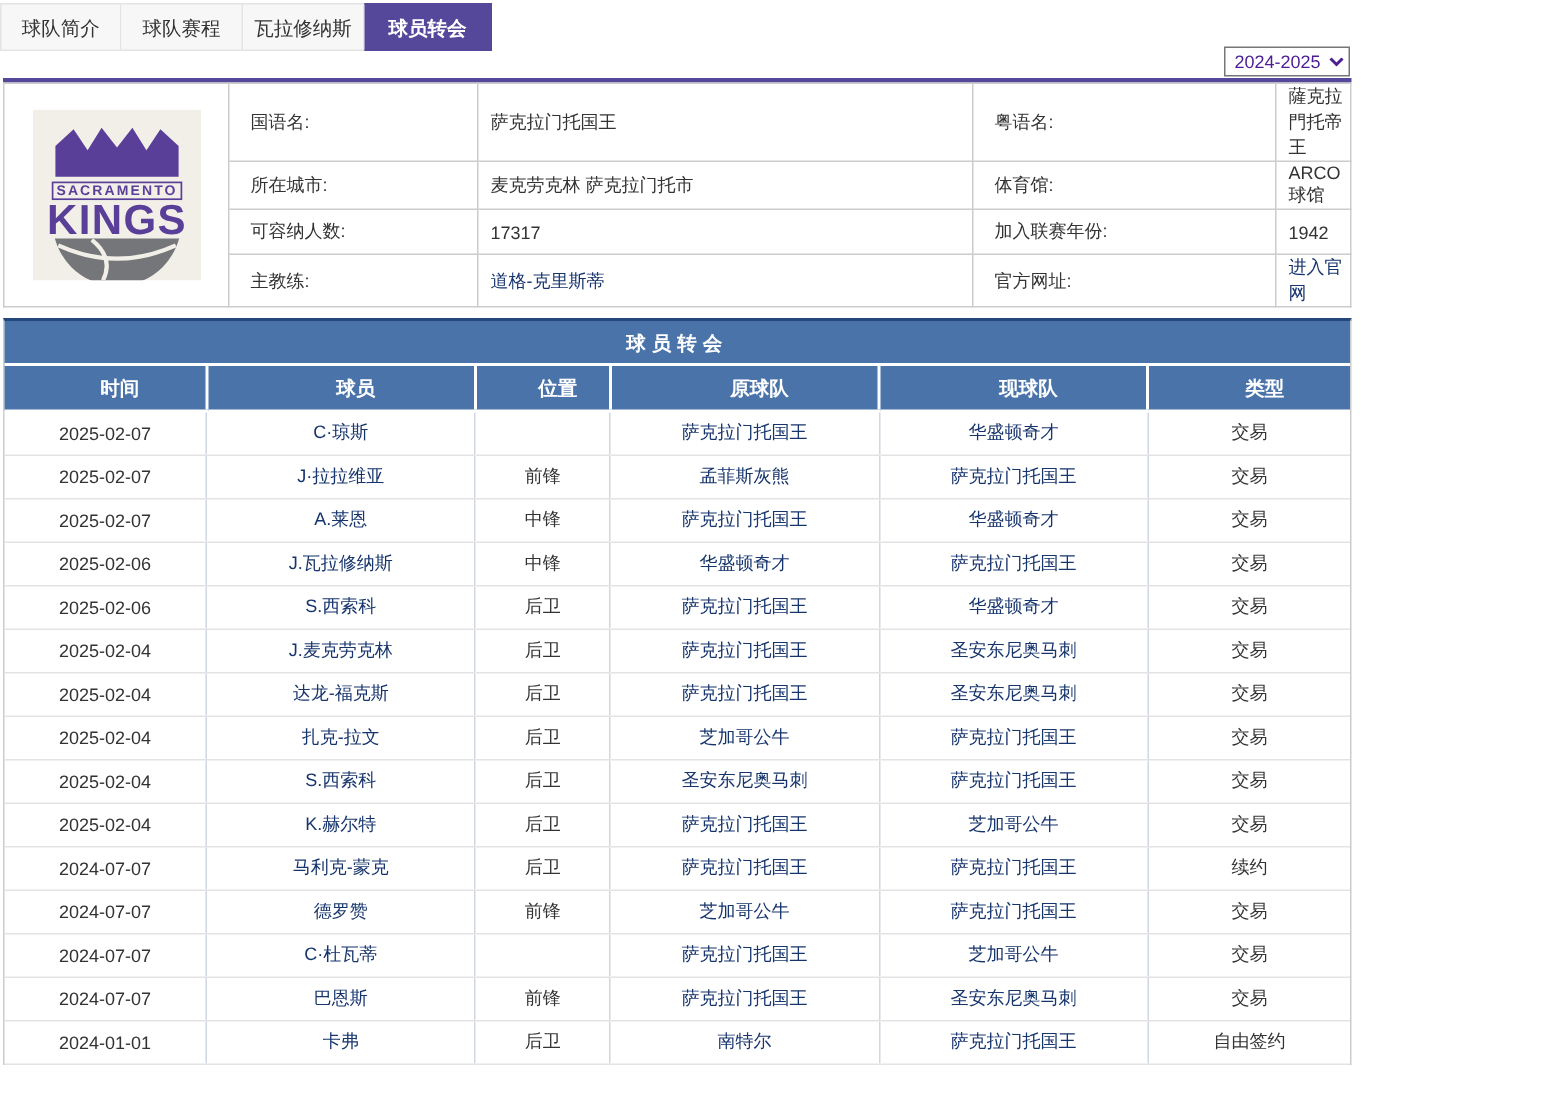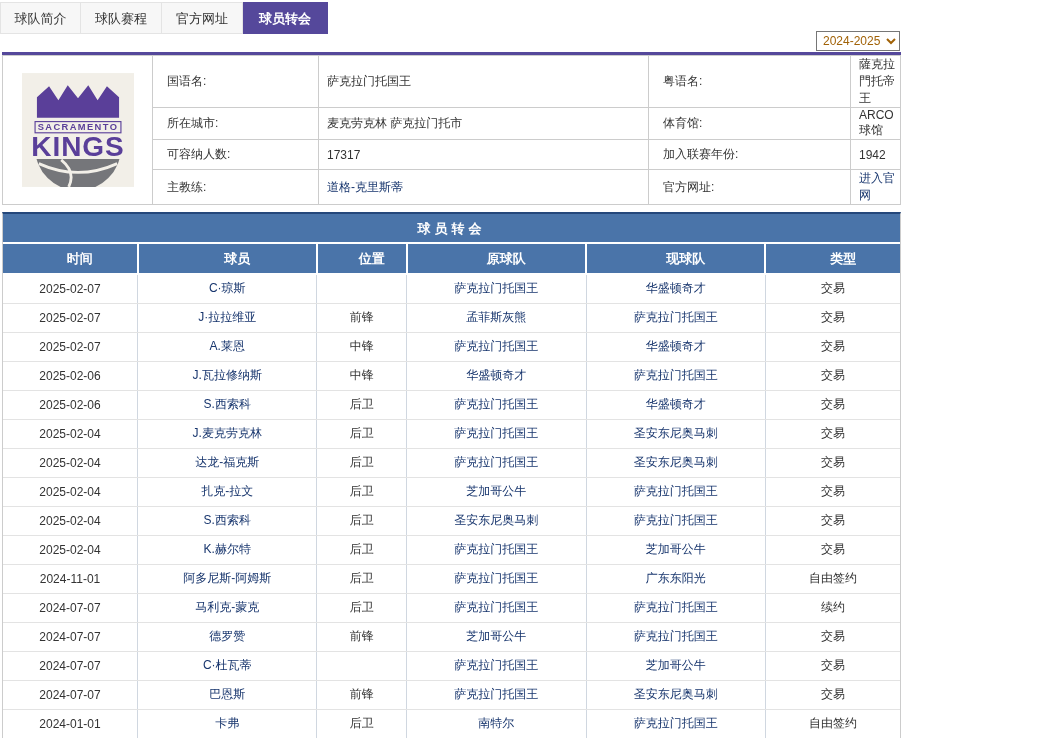--- a/index.html
+++ b/index.html
@@ -16,21 +16,21 @@
 
   
   .tabbar{display:flex;padding-top:2px;}
   .tab{width:81px;height:32px;line-height:32px;text-align:center;font-size:13px;
     color:#333;background:#f7f7f7;border:1px solid #e4e4e4;border-left:none;cursor:pointer;}
   .tab:first-child{border-left:1px solid #e4e4e4;}
   .tab.active{width:85px;background:var(--accent);color:#fff;font-weight:bold;border-color:var(--accent);}
 
   
   .season{position:absolute;top:31px;right:3px;font-size:12px;height:20px;
-    border:1px solid #767676;background:#fff;color:#a16207;padding:0 2px;}
+    border:1px solid #767676;background:#fff;color:#4c1d95;padding:0 2px;}
 
   
   .info-wrap{margin:18px 2px 0 2px;border-top:3px solid var(--accent);}
   table.info{width:100%;border-collapse:collapse;table-layout:fixed;}
   table.info td{border:1px solid #ccc;height:30px;font-size:12px;vertical-align:middle;}
   td.logo-cell{width:150px;vertical-align:middle;}
   td.lbl{padding-left:14px;color:#333;}
   td.val{padding-left:8px;color:#333;}
   td.c-l1{width:166px;} td.c-v1{width:330px;} td.c-l2{width:202px;}
   a.lnk{color:var(--link);text-decoration:none;cursor:pointer;}
@@ -54,21 +54,21 @@
   .logo-svg{display:block;margin:4px auto;}
 </style>
 </head>
 <body>
 
 <div class="page">
 
   <div class="tabbar" id="tabbar">
       <div class="tab">球队简介</div>
       <div class="tab">球队赛程</div>
-      <div class="tab">官方网址</div>
+      <div class="tab">瓦拉修纳斯</div>
       <div class="tab active">球员转会</div>
     </div>
 
   <select class="season" id="seasonSel"><option>2024-2025</option></select>
 
   <div class="info-wrap">
     <table class="info">
       <tbody id="infoBody">
           <tr>
             <td class="logo-cell" rowspan="4">
@@ -211,28 +211,20 @@
           </tr>
           <tr>
             <td>2025-02-04</td>
             <td><a class="lnk">K.赫尔特</a></td>
             <td>后卫</td>
             <td><a class="lnk">萨克拉门托国王</a></td>
             <td><a class="lnk">芝加哥公牛</a></td>
             <td>交易</td>
           </tr>
           <tr>
-            <td>2024-11-01</td>
-            <td><a class="lnk">阿多尼斯-阿姆斯</a></td>
-            <td>后卫</td>
-            <td><a class="lnk">萨克拉门托国王</a></td>
-            <td><a class="lnk">广东东阳光</a></td>
-            <td>自由签约</td>
-          </tr>
-          <tr>
             <td>2024-07-07</td>
             <td><a class="lnk">马利克-蒙克</a></td>
             <td>后卫</td>
             <td><a class="lnk">萨克拉门托国王</a></td>
             <td><a class="lnk">萨克拉门托国王</a></td>
             <td>续约</td>
           </tr>
           <tr>
             <td>2024-07-07</td>
             <td><a class="lnk">德罗赞</a></td>

